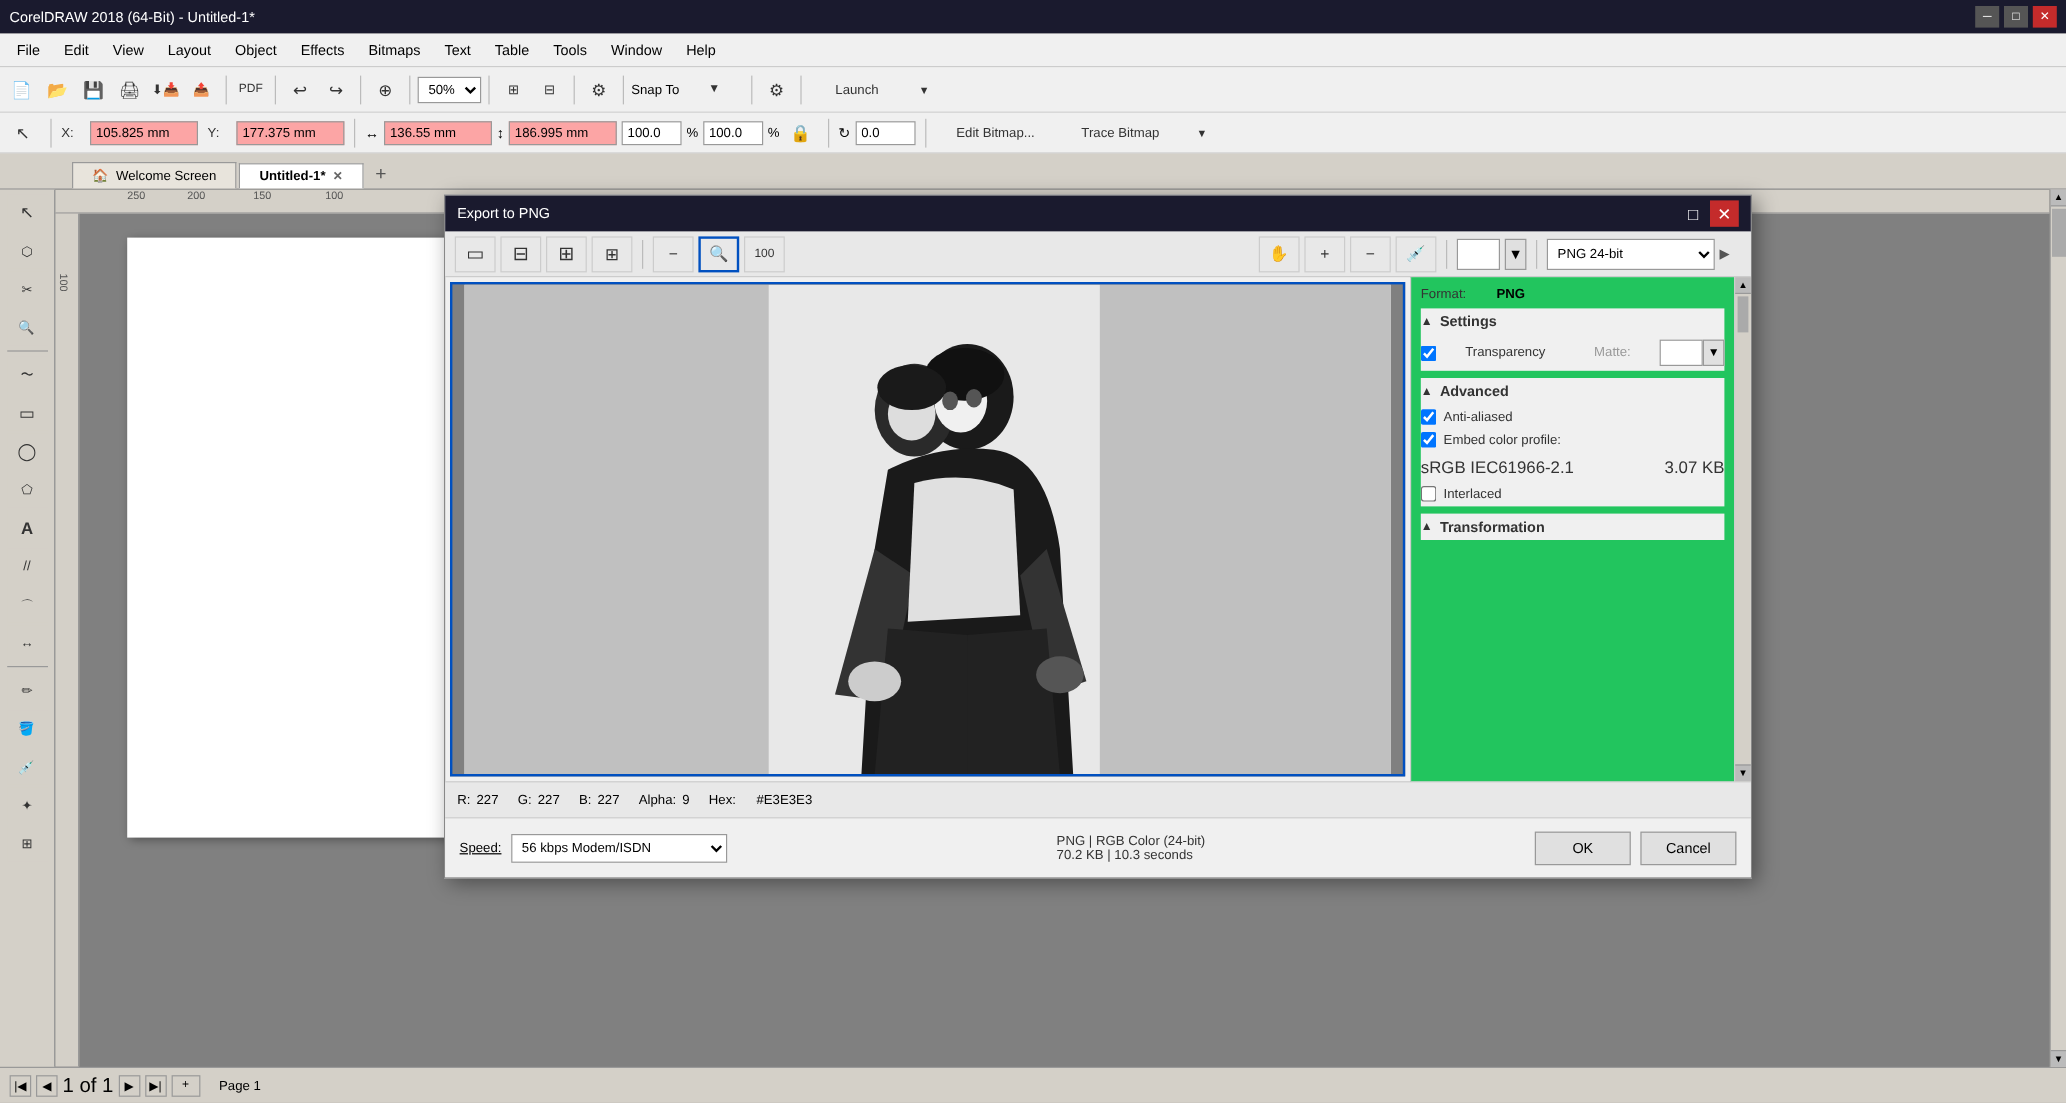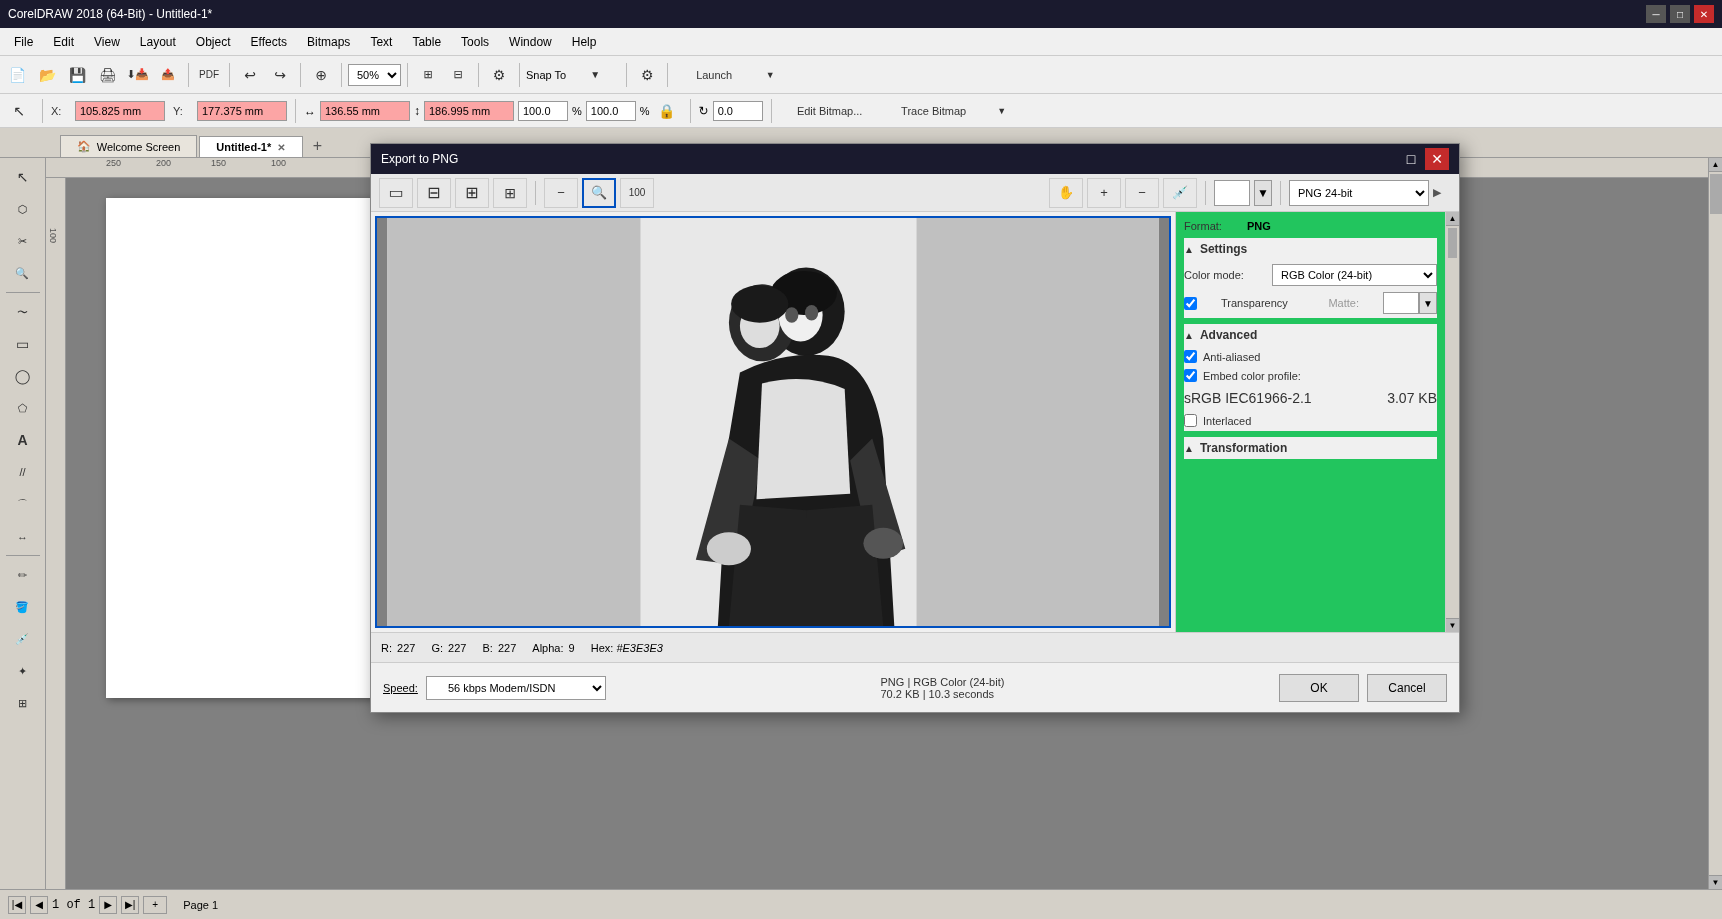--- a/index.html
+++ b/index.html
@@ -42,21 +42,21 @@
 
     
     .canvas-area { flex: 1; background: #808080; position: relative; overflow: hidden; }
 
     
     .status-bar { background: #d4d0c8; height: 30px; border-top: 1px solid #999; display: flex; align-items: center; padding: 0 8px; gap: 16px; font-size: 11px; }
     .page-btn { width: 18px; height: 18px; background: #d4d0c8; border: 1px solid #999; cursor: pointer; display: flex; align-items: center; justify-content: center; font-size: 10px; }
 
     
     .dialog-overlay { position: fixed; top: 0; left: 0; width: 1722px; height: 919px; z-index: 100; pointer-events: none; }
-    .dialog { position: absolute; top: 143px; left: 370px; width: 1090px; height: 570px; background: #f0f0f0; border: 1px solid #888; box-shadow: 4px 4px 16px rgba(0,0,0,0.4); pointer-events: all; }
+    .dialog { position: absolute; top: 162px; left: 370px; width: 1090px; height: 570px; background: #f0f0f0; border: 1px solid #888; box-shadow: 4px 4px 16px rgba(0,0,0,0.4); pointer-events: all; }
     .dialog-title { background: #1a1a2e; color: #fff; height: 30px; display: flex; align-items: center; padding: 0 10px; font-size: 12px; }
     .dialog-title-text { flex: 1; }
     .dialog-controls { display: flex; gap: 2px; }
     .dialog-btn { width: 24px; height: 22px; background: transparent; border: none; color: #fff; cursor: pointer; font-size: 14px; display: flex; align-items: center; justify-content: center; }
 
     
     .dialog-toolbar { background: #e8e8e8; height: 38px; border-bottom: 1px solid #ccc; display: flex; align-items: center; padding: 0 8px; gap: 4px; }
     .dt-btn { width: 34px; height: 30px; background: #e8e8e8; border: 1px solid #ccc; cursor: pointer; display: flex; align-items: center; justify-content: center; font-size: 13px; color: #333; }
     .dt-sep { width: 1px; height: 24px; background: #bbb; margin: 0 4px; }
     .dt-spacer { flex: 1; }
@@ -78,21 +78,21 @@
     .file-size-label { color: #333; }
     .file-size-value { color: #333; }
 
     
     .dialog-status { height: 30px; border-top: 1px solid #ccc; background: #e8e8e8; display: flex; align-items: center; padding: 0 10px; gap: 16px; font-size: 11px; }
 
     
     .dialog-footer { height: 50px; background: #f0f0f0; border-top: 1px solid #ccc; display: flex; align-items: center; justify-content: space-between; padding: 0 12px; }
     .speed-row { display: flex; align-items: center; gap: 8px; }
     .speed-label { font-size: 11px; text-decoration: underline; }
-    .speed-select { height: 24px; width: 180px; border: 1px solid #999; background: #fff; padding: 0 17px; font-size: 11px; }
+    .speed-select { height: 24px; width: 180px; border: 1px solid #999; background: #fff; padding: 0 4px; font-size: 11px; }
     .footer-buttons { display: flex; gap: 8px; }
     .ok-btn { width: 80px; height: 28px; background: #e0e0e0; border: 1px solid #999; cursor: pointer; font-size: 12px; }
     .cancel-btn { width: 80px; height: 28px; background: #e0e0e0; border: 1px solid #999; cursor: pointer; font-size: 12px; }
 
     .scroll-arrow { width: 18px; font-size: 11px; color: #555; cursor: pointer; }
   </style>
 </head>
 <body>
 
 <div class="title-bar">
@@ -234,21 +234,21 @@
     <div style="width:12px; height:40px; background:#aaa; margin:2px auto;"></div>
     <div style="flex:1;"></div>
     <div style="width:14px; height:14px; background:#bbb; border-top:1px solid #999; display:flex; align-items:center; justify-content:center; font-size:8px; cursor:pointer;">▼</div>
   </div>
 </div>
 
 <div class="status-bar">
   <div style="display:flex; align-items:center; gap:4px;">
     <button class="page-btn">|◀</button>
     <button class="page-btn">◀</button>
-    <span style="font-size:12px;font-family:Liberation Mono, monospace;">1 of 1</span>
+    <span style="font-size:17px;">1 of 1</span>
     <button class="page-btn">▶</button>
     <button class="page-btn">▶|</button>
     <button class="page-btn" style="width:24px;">+</button>
   </div>
   <span>Page 1</span>
 </div>
 
 <div class="dialog-overlay">
   <div class="dialog">
 
@@ -332,26 +332,20 @@
           <span style="font-size:11px; color:#333; min-width:55px;">Format:</span>
           <span style="font-size:11px; font-weight:bold;">PNG</span>
         </div>
 
         <div class="panel-section">
           <div class="section-header">
             <span class="section-arrow">▲</span>
             <span>Settings</span>
           </div>
           <div class="section-content">
-            <div class="form-row">
-              <span class="form-label">Color mode:</span>
-              <select class="form-select">
-                <option>RGB Color (24-bit)</option>
-              </select>
-            </div>
             <div style="display:flex; align-items:center; gap:24px;">
               <input type="checkbox" checked="" style="">
               <span class="checkbox-label">Transparency</span>
               <span style="font-size:11px; color:#999; margin-left:auto;">Matte:</span>
               <div style="display:flex;">
                 <div class="matte-color"></div>
                 <div class="matte-arrow">▼</div>
               </div>
             </div>
           </div>
@@ -410,21 +404,21 @@
       <span>
         <span>B:</span>
         <span style="margin-left:2px;">227</span>
       </span>
       <span>
         <span>Alpha:</span>
         <span style="margin-left:2px;">9</span>
       </span>
       <span>
         <span>Hex:</span>
-        <span style="margin-left:0;font-style:italic;">#E3E3E3</span>
+        <span style="margin-left:14px;">#E3E3E3</span>
       </span>
     </div>
 
     <div class="dialog-footer">
       <div class="speed-row">
         <span class="speed-label">Speed:</span>
         <select class="speed-select">
           <option>56 kbps Modem/ISDN</option>
         </select>
       </div>

